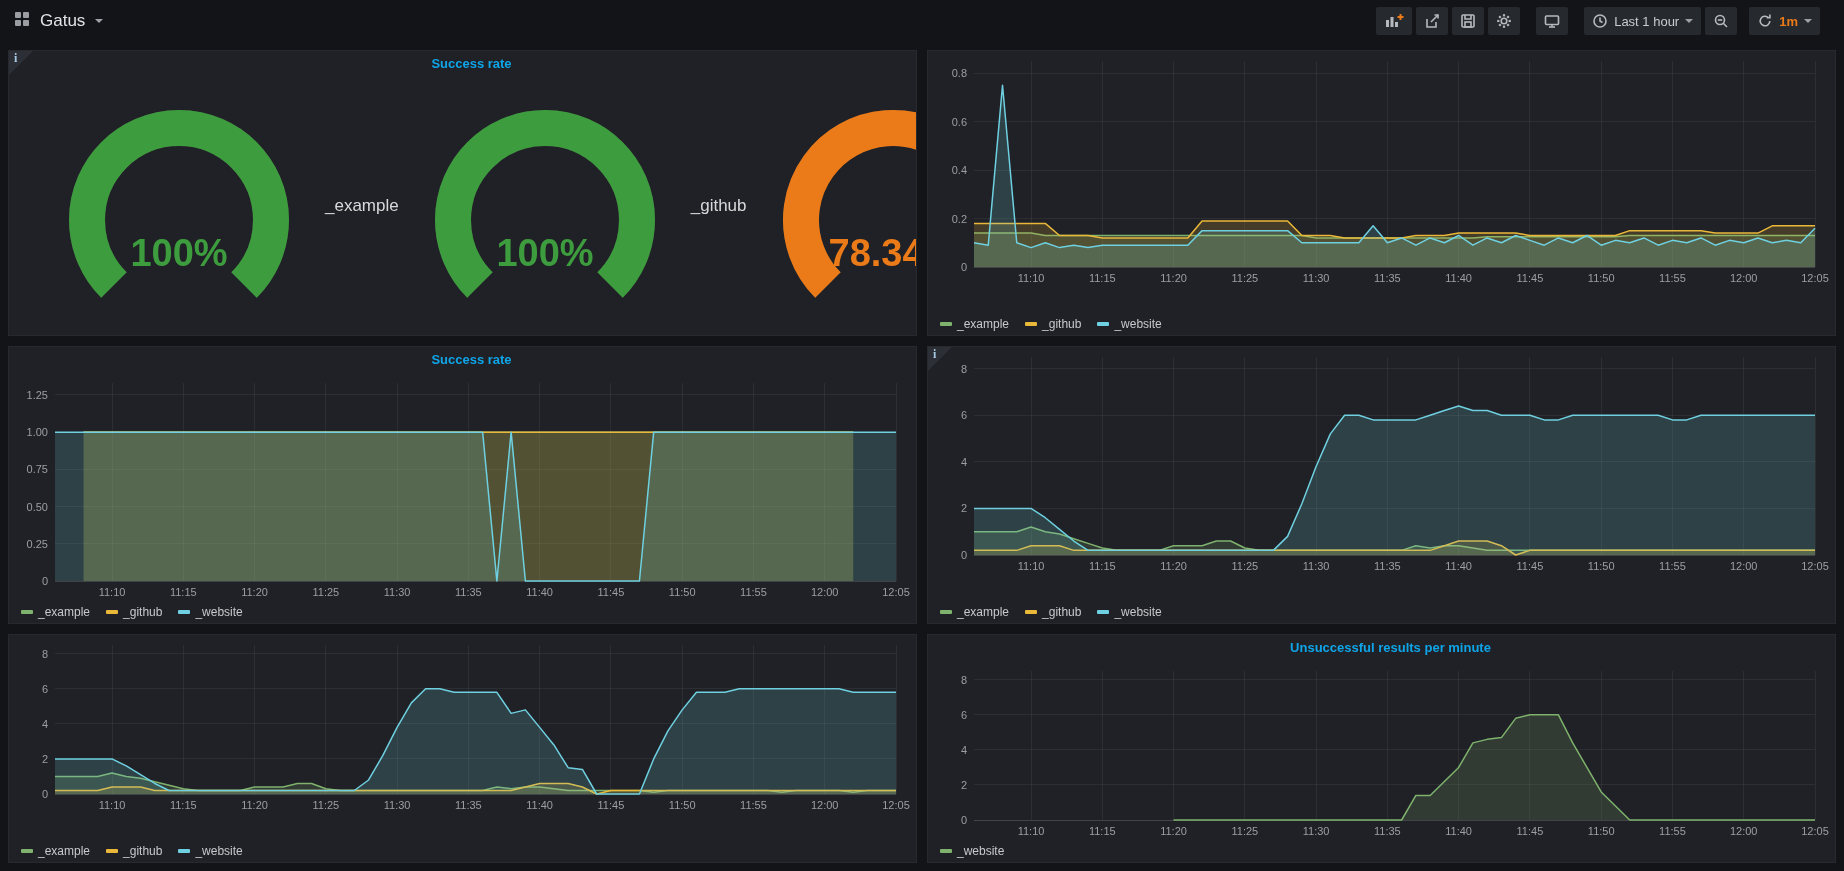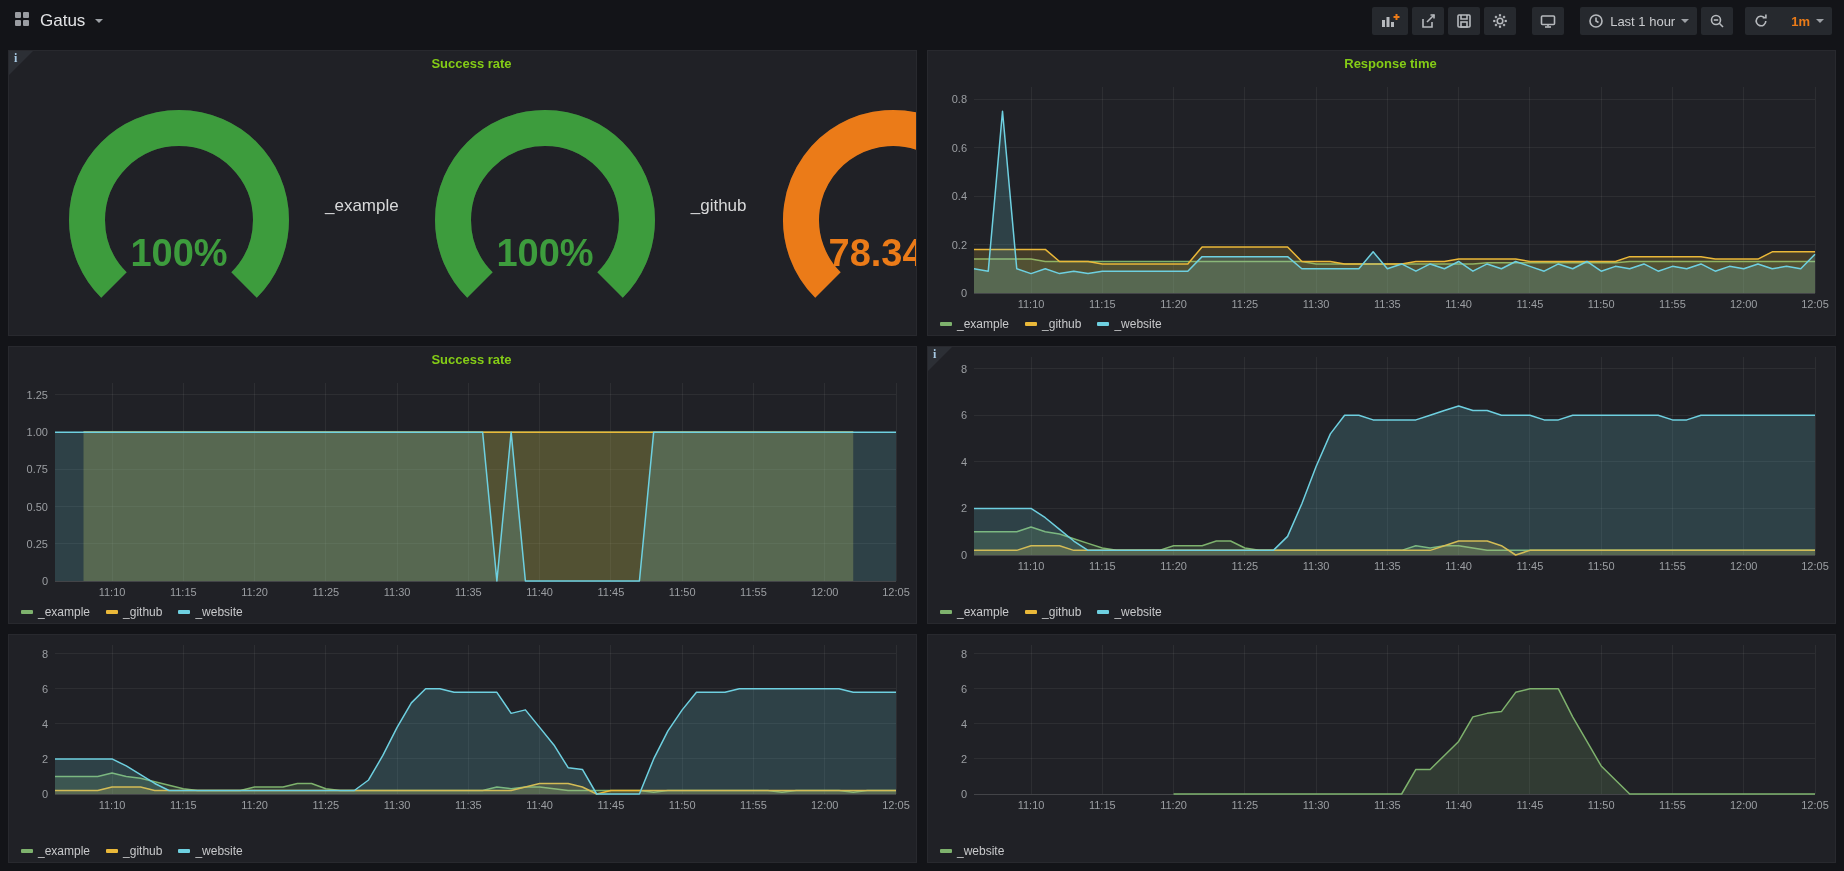--- a/index.html
+++ b/index.html
@@ -4,48 +4,48 @@
 <style>
   * { box-sizing: border-box; }
   html,body { margin:0; padding:0; }
   body {
     width:1844px; height:871px; overflow:hidden;
     background:#131418; color:#d8d9da;
     font-family:"Liberation Sans","DejaVu Sans",sans-serif;
   }
   header {
     height:42px; display:flex; align-items:center; justify-content:space-between;
-    padding:0 12px 0 14px; background:#131418;
+    padding:0 24px 0 14px; background:#131418;
   }
   .nav-left { display:flex; align-items:center; gap:10px; }
   .dash-title { font-size:17px; color:#e3e4e6; cursor:pointer; }
   .caret { width:0;height:0;border-left:4px solid transparent;border-right:4px solid transparent;border-top:4px solid #9da1a6; display:inline-block; }
   .nav-right { display:flex; align-items:flex-end; gap:4px; }
   .btn {
     height:28px; min-width:32px; padding:0 8px; background:#26292e; border:none; border-radius:2px;
     display:flex; align-items:center; justify-content:center; gap:6px;
     color:#c9cbce; font-size:13px; cursor:pointer;
   }
   .btn svg { display:block; }
   .btn .ic { stroke:#b6b9bd; fill:none; stroke-width:1.6; }
   .gap-l { margin-left:12px; }
   .gap-m { margin-left:8px; }
-  .refresh-label { color:#eb7b18; font-weight:bold;margin-left:16px; }
+  .refresh-label { color:#eb7b18; font-weight:bold; }
 
   .grid {
     display:grid; grid-template-columns:1fr 1fr; grid-template-rows:286px 278px 1fr;
     gap:10px; padding:8px; height:829px;
   }
   .panel {
     background:#202126; border:1px solid rgba(255,255,255,0.04);
     position:relative; display:flex; flex-direction:column; overflow:hidden;
   }
   .panel-title {
     height:26px; line-height:26px; text-align:center;
-    font-size:13px; font-weight:bold; color:#84cc16; cursor:pointer; flex:none;margin-left:18px;
+    font-size:13px; font-weight:bold; color:#0ea5e9; cursor:pointer; flex:none;margin-left:18px;
   }
   .chart { flex:1; margin:0 8px; position:relative; }
   .chart svg { overflow:visible; display:block; }
   .legend { height:22px; flex:none; display:flex; align-items:center; gap:16px; padding:0 12px; font-size:12px; color:#c8c9cb; }
   .legend-item { display:flex; align-items:center; cursor:pointer; }
   .legend-dash { display:inline-block; width:12px; height:4px; border-radius:1px; margin-right:5px; }
 
   .grid-line { stroke:rgba(255,255,255,0.06); stroke-width:1; shape-rendering:crispEdges; }
   .grid-line.zero { stroke:rgba(255,255,255,0.16); }
   .ylab { fill:#9b9ea2; font-size:11px; text-anchor:end; }
@@ -182,21 +182,20 @@
               <path d="M80.95 185.05 A92 92 0 1 1 211.05 185.05" stroke="#3A3B3F" stroke-width="36" fill="none"></path>
               <path d="M80.95 185.05 A92 92 0 1 1 235.46 98.55" stroke="#EB7B18" stroke-width="36" fill="none"></path>
               <text class="gauge-value" x="146" y="166" fill="#EB7B18">78.34%</text>
             </svg></div>
         <div class="gauge-label">_website</div>
       </div>
     </div>
   </section>
 
   <section class="panel">
-    <div class="panel-title">Response time</div>
     <div class="chart">
         <svg width="891" height="236">
           <line class="grid-line zero" x1="38" y1="216" x2="879" y2="216"></line>
           <text class="ylab" x="31" y="220">0</text>
           <line class="grid-line" x1="38" y1="167.53" x2="879" y2="167.53"></line>
           <text class="ylab" x="31" y="171.53">0.2</text>
           <line class="grid-line" x1="38" y1="119.06" x2="879" y2="119.06"></line>
           <text class="ylab" x="31" y="123.06">0.4</text>
           <line class="grid-line" x1="38" y1="70.59" x2="879" y2="70.59"></line>
           <text class="ylab" x="31" y="74.59">0.6</text>
@@ -433,20 +432,21 @@
           <span>_github</span>
         </span>
         <span class="legend-item">
           <span class="legend-dash" style="background:#6ED0E0"></span>
           <span>_website</span>
         </span>
       </div>
   </section>
 
   <section class="panel">
+    <div class="panel-title">Unsuccessful results per minute</div>
     <div class="chart">
         <svg width="891" height="179">
           <line class="grid-line zero" x1="38" y1="159" x2="879" y2="159"></line>
           <text class="ylab" x="31" y="163">0</text>
           <line class="grid-line" x1="38" y1="123.94" x2="879" y2="123.94"></line>
           <text class="ylab" x="31" y="127.94">2</text>
           <line class="grid-line" x1="38" y1="88.88" x2="879" y2="88.88"></line>
           <text class="ylab" x="31" y="92.88">4</text>
           <line class="grid-line" x1="38" y1="53.82" x2="879" y2="53.82"></line>
           <text class="ylab" x="31" y="57.82">6</text>

